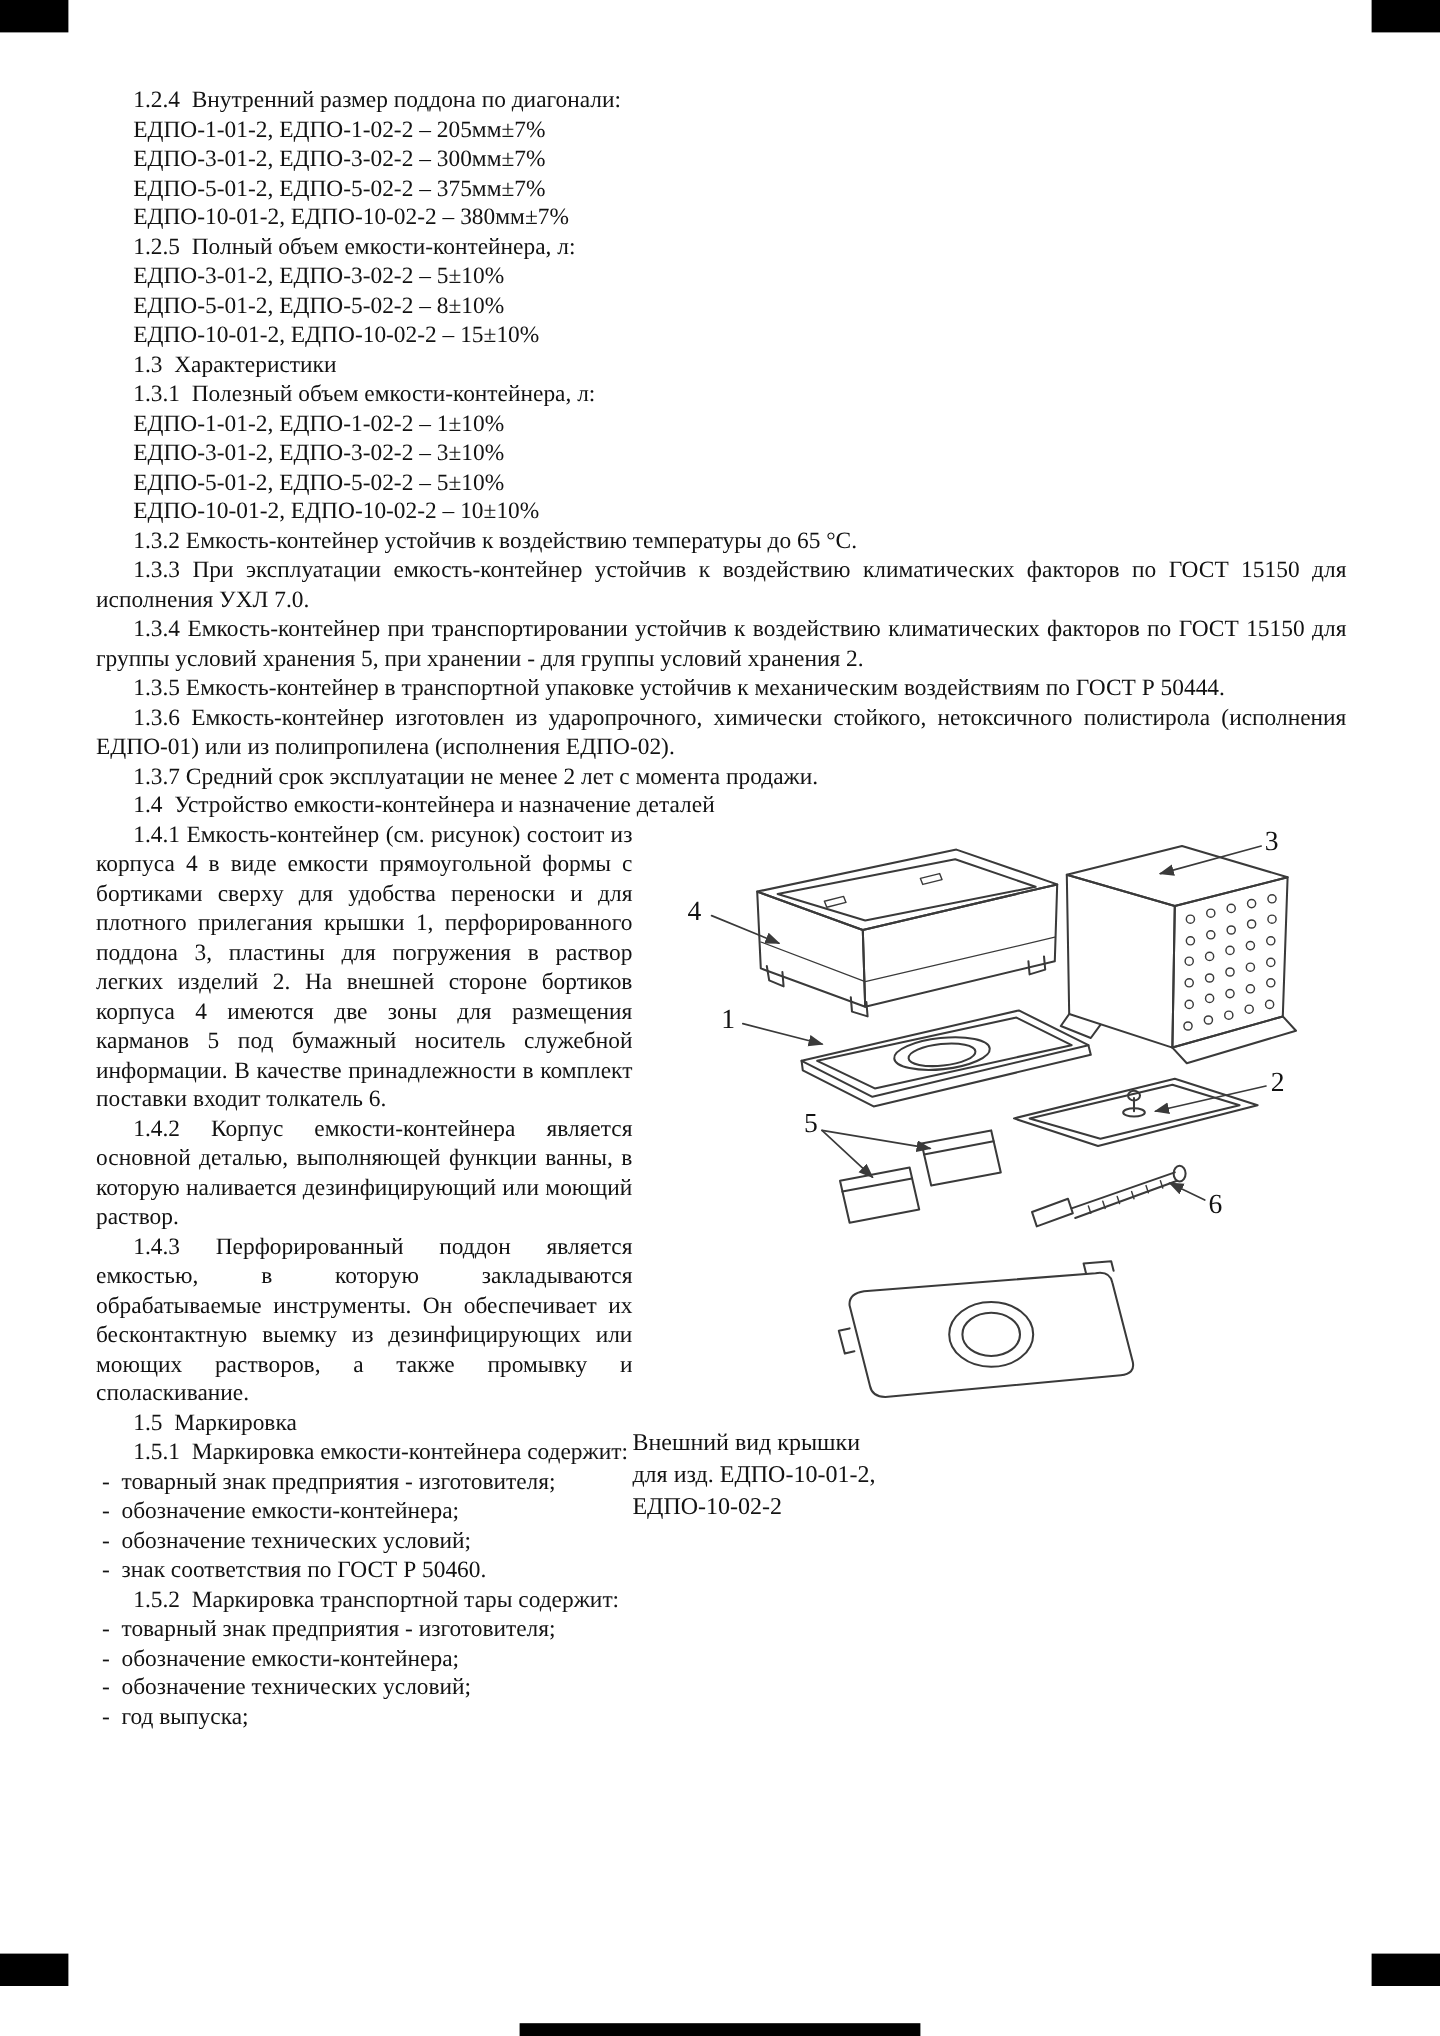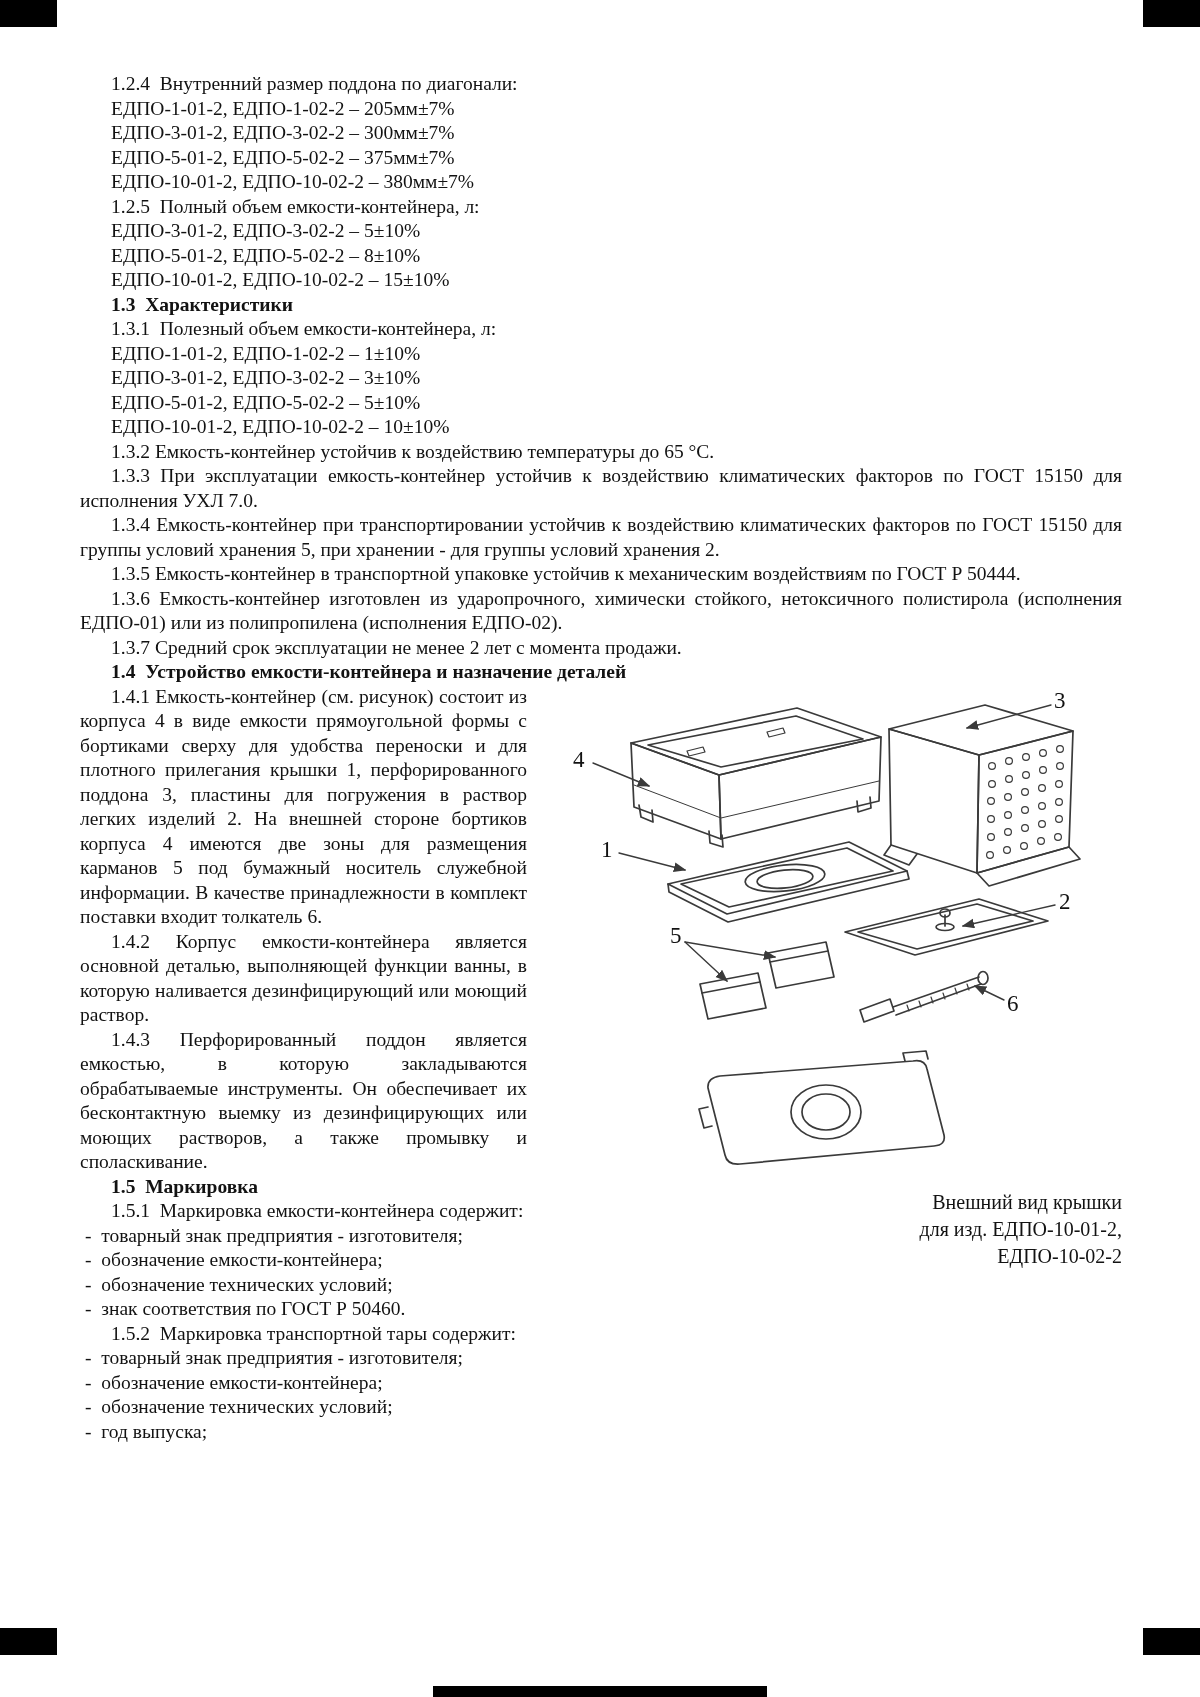--- a/index.html
+++ b/index.html
@@ -6,28 +6,28 @@
   body{
     width:1200px;height:1697px;position:relative;background:#ffffff;
     font-family:"Liberation Serif", serif;color:#121212;overflow:hidden;
   }
   .mark{position:absolute;background:#000}
   .content{
     position:absolute;left:80px;top:72px;width:1042px;
     font-size:19.5px;line-height:24.5px;
   }
   .ln{padding-left:31px;white-space:pre-wrap}
-  .hd{padding-left:31px;font-weight:bold;white-space:pre-wrap}
+  .hd{padding-left:31px;font-weight:normal;white-space:pre-wrap}
   .par{text-align:justify;text-indent:31px}
   .li{padding-left:5px;white-space:pre-wrap}
   .cols{display:flex;align-items:flex-start}
   .colL{width:447px}
   .colR{flex:1;position:relative}
   .fig-svg{display:block}
-  .caption{text-align:right;font-size:20px;line-height:27px;margin-top:4px}
+  .caption{text-align:left;font-size:20px;line-height:27px;margin-top:4px}
   svg text{font-family:"Liberation Serif", serif}
 </style>
 </head>
 <body>
 
 <div class="page">
 
   <div class="mark" style="left:0;top:0;width:57px;height:27px"></div>
   <div class="mark" style="right:0;top:0;width:57px;height:27px"></div>
   <div class="mark" style="left:0;top:1628px;width:57px;height:27px"></div>

